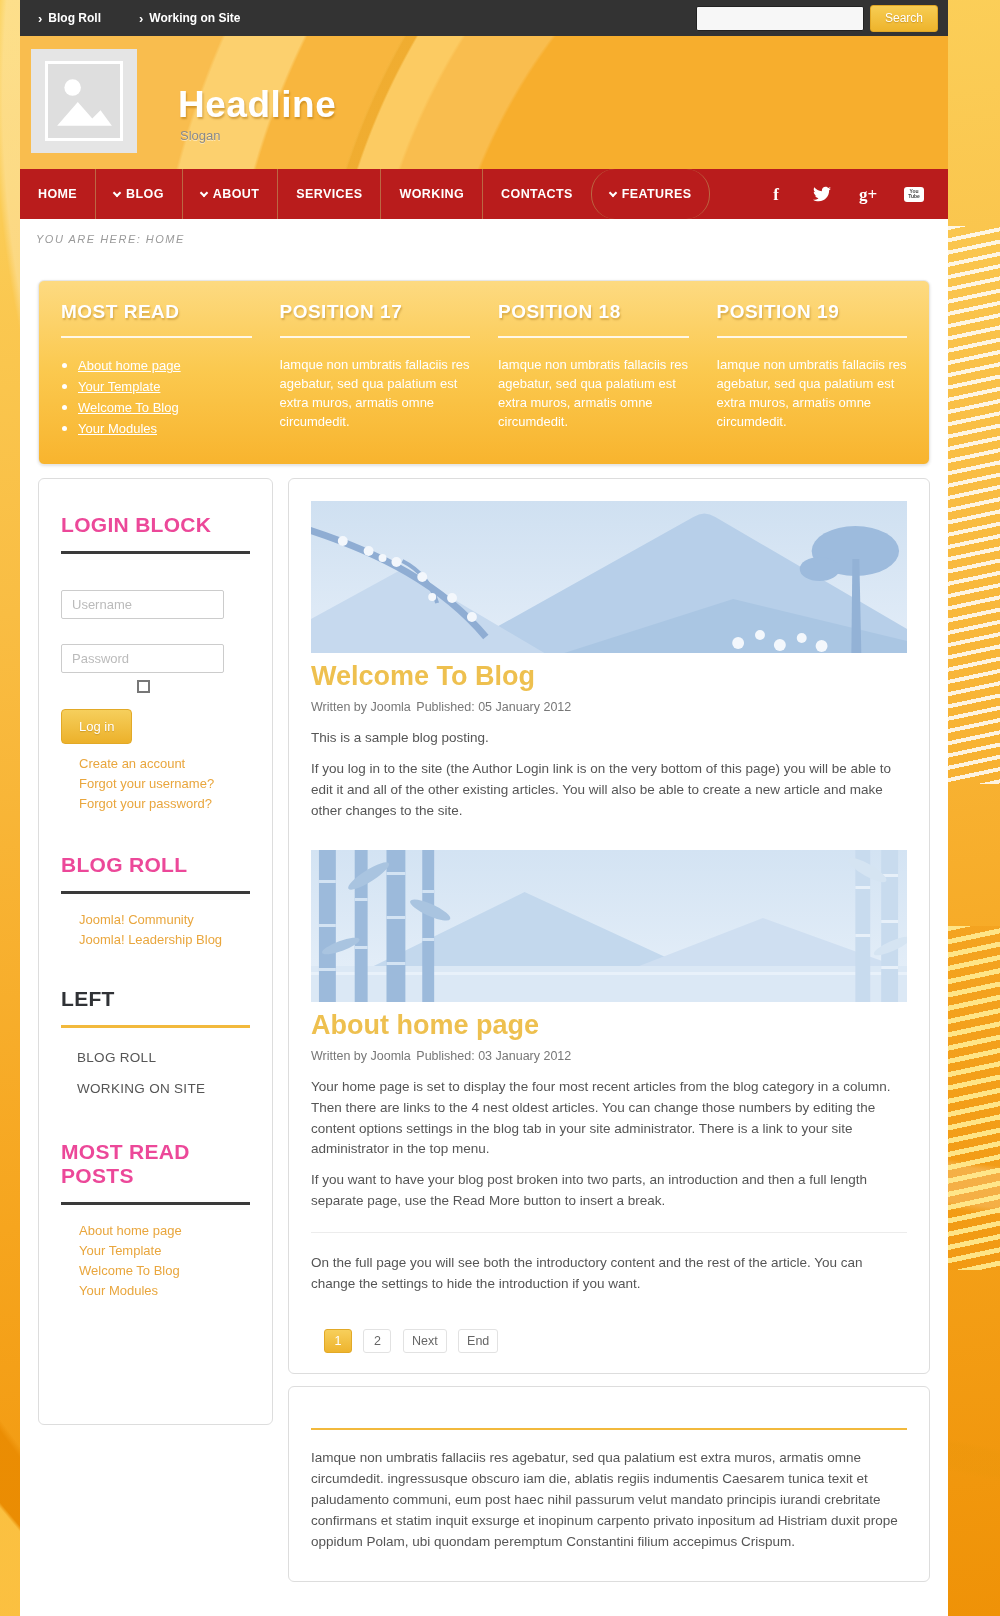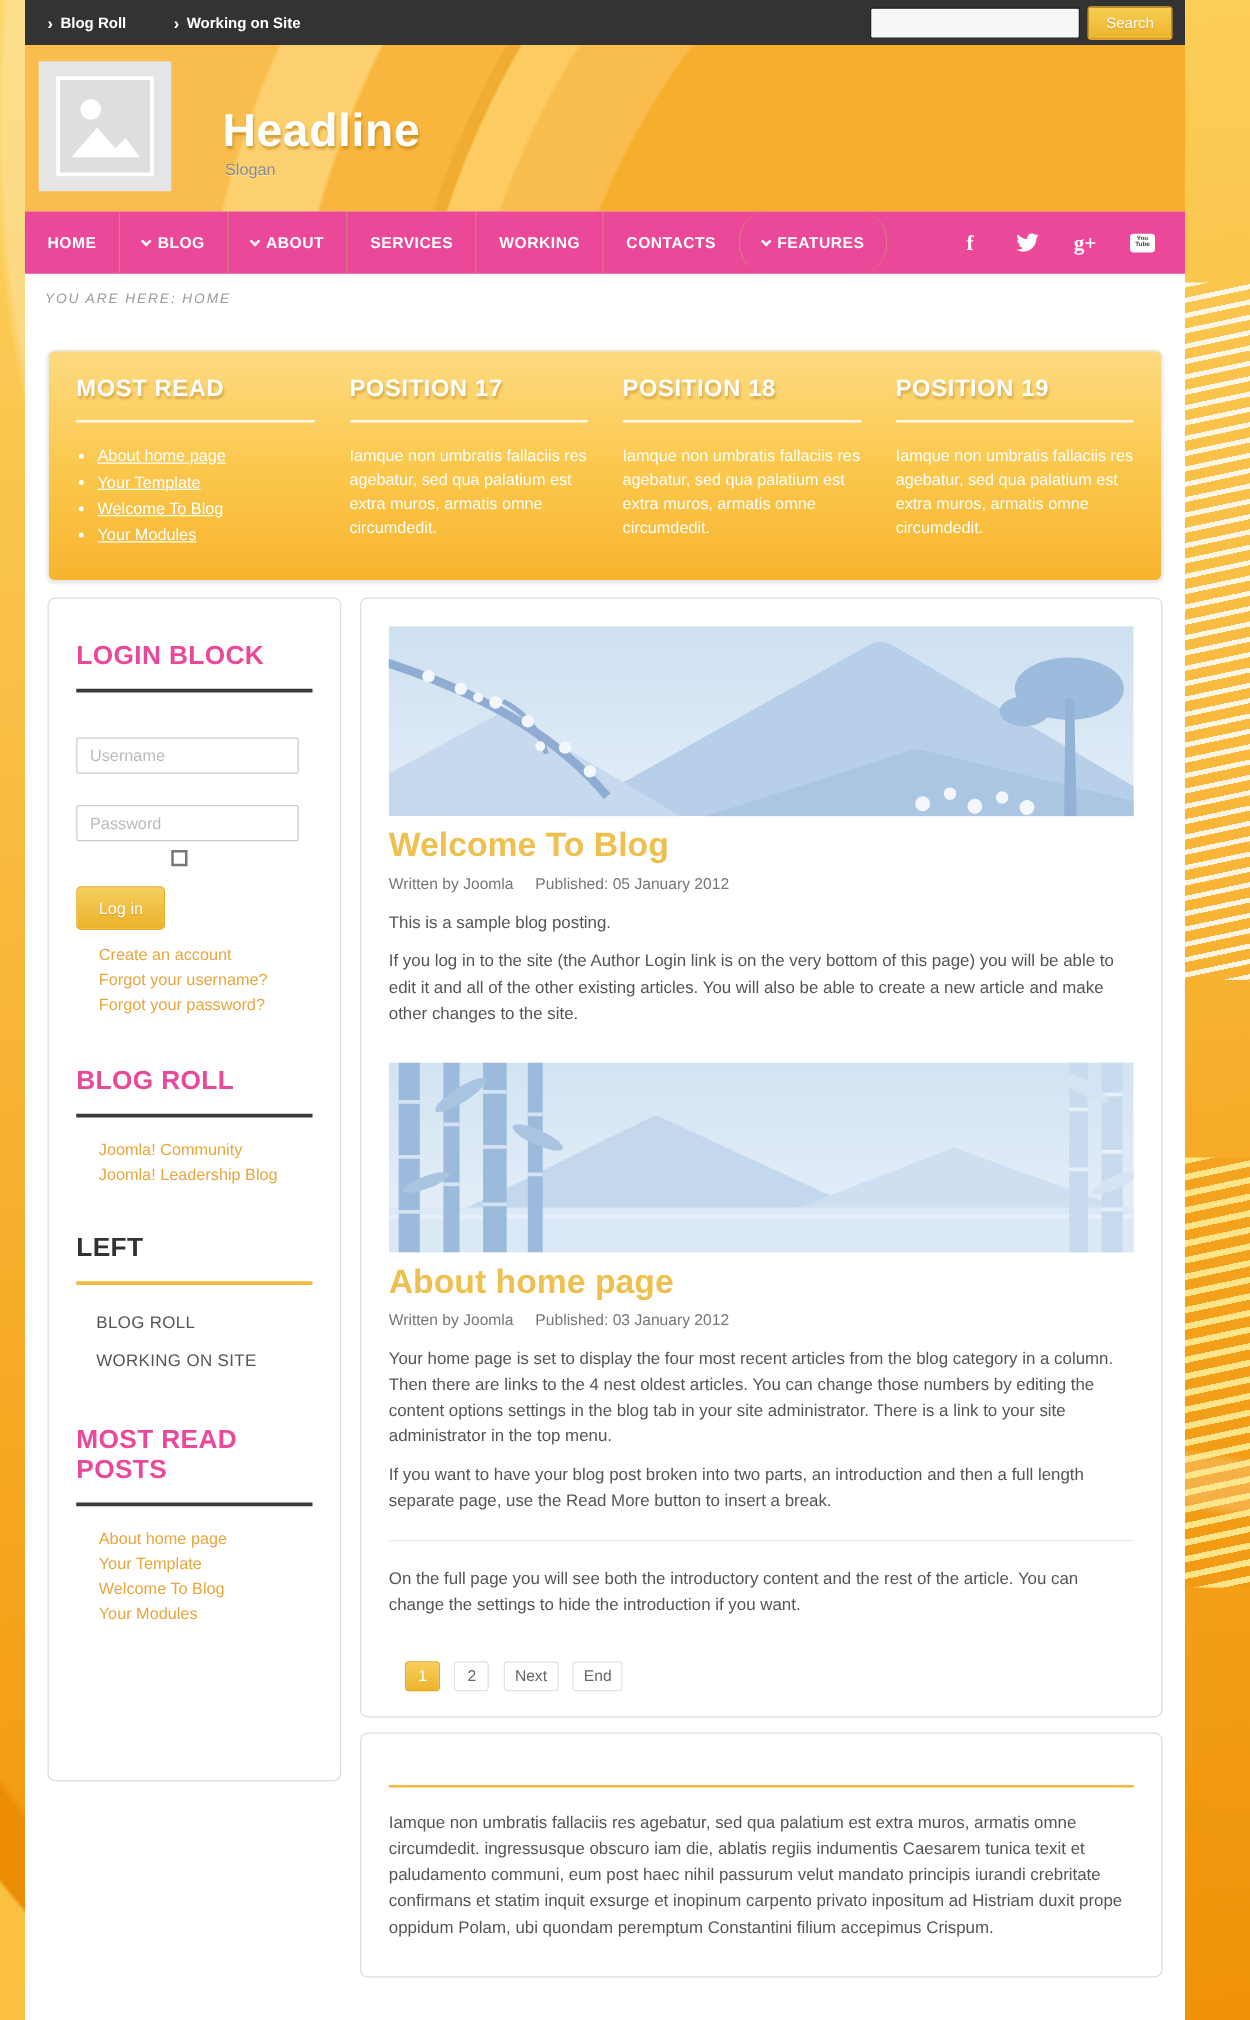--- a/index.html
+++ b/index.html
@@ -39,21 +39,21 @@
       radial-gradient(circle at 108% 265%, rgba(0,0,0,0) 65.8%, rgba(230,148,8,.55) 66% 66.8%, rgba(0,0,0,0) 67.1%),
       radial-gradient(circle at 108% 265%, #f7ae2d 55%, #f9bd4e 55.3% 62%, #fccb62 62.3% 66.8%, #f8b63e 67.1% 75%, #fcd06e 75.3% 82%, #f9bd4e 82.3%);
   }
   .logo { position:absolute; left:11px; top:13px; width:106px; height:104px; background:#e5e5e5; padding:12px 14px; }
   .logo-inner { width:100%; height:100%; background:#dedede; border:3px solid #fff; display:flex; align-items:center; justify-content:center; }
   .site-title { position:absolute; left:158px; top:48px; font-size:37px; font-weight:bold; color:#fff;
     text-shadow:1px 2px 2px rgba(160,100,0,.45); letter-spacing:.5px; }
   .site-slogan { position:absolute; left:160px; top:92px; font-size:13px; color:#8a8a8a; text-shadow:0 1px 0 rgba(255,255,255,.5); }
 
   
-  .nav { height:50px; background:#ec4899; display:flex; align-items:stretch; }
+  .nav { height:50px; background:#b91c1c; display:flex; align-items:stretch; }
   .nav-item { display:flex; align-items:center; padding:0 18px; color:#fff; font-size:12.5px; font-weight:bold;
     letter-spacing:.4px; border-left:1px solid rgba(190,168,100,.55); text-decoration:none; cursor:pointer; }
   .nav-item:first-child { border-left:none; }
   .nav-item.last-b { border-right:1px solid rgba(190,168,100,.55);border-radius:24px; }
   .chev { width:6px; height:6px; border-left:2px solid #fff; border-bottom:2px solid #fff; transform:rotate(-45deg); display:inline-block; margin-right:6px; margin-top:-3px; }
   .nav .spacer { flex:1; }
   .socials { display:flex; align-items:center; gap:26px; padding-right:24px; }
   .soc { display:flex; align-items:center; justify-content:center; width:20px; height:20px; cursor:pointer; }
   .soc-txt { color:#fff; font-family:"Liberation Serif", serif; font-weight:bold; font-size:17px; line-height:1; }
   .yt { background:#fff; border-radius:3px; width:21px; height:15px; display:flex; flex-direction:column; align-items:center; justify-content:center; }
@@ -81,39 +81,39 @@
   .card { background:#fff; border:1px solid #ddd; border-radius:6px; }
   .aside { width:235px; height:947px; padding:22px; overflow:hidden; }
   .rightcol { width:642px; }
 
   .side-h { font-size:21px; font-weight:bold; letter-spacing:.3px; }
   .side-h.orange { color:#ec4899; }
   .side-h.dark { color:#303236; }
   .rule-dark { height:3px; background:#3a3a3a; margin:14px 0 0; }
   .rule-gold { height:3px; background:#f2b93c; margin:14px 0 0; }
   .login-form { margin-top:36px; }
-  .field { display:block; width:178px; height:29px; border:1px solid #ccc; border-radius:2px; padding:0 10px; font-size:13px; color:#555; }
+  .field { display:block; width:163px; height:29px; border:1px solid #ccc; border-radius:2px; padding:0 10px; font-size:13px; color:#555; }
   .field::placeholder { color:#bbb; }
   .field + .field { margin-top:25px; }
   .cb { display:block; width:13px; height:13px; border:2px solid #777; background:#fff; margin:7px 0 0 76px; cursor:pointer; }
   .login-btn { margin-top:16px; padding:9px 17px; border:1px solid #e2a927; border-radius:4px; color:#fff; font-size:13px;
     background:linear-gradient(#f6cf5c,#ecb12b); text-shadow:0 1px 1px rgba(150,100,0,.35); cursor:pointer; }
   .side-links { margin-top:12px; }
   .side-links a, .side-list a { display:block; color:#e9a63d; font-size:13px; text-decoration:none; padding-left:18px; margin:5px 0; }
   .mt44 { margin-top:42px; } .mt46 { margin-top:40px; } .mt48 { margin-top:44px; }
   .side-list { margin-top:18px; }
   .menu-list { margin-top:22px; }
   .menu-list div { color:#555; font-size:13.5px; letter-spacing:.3px; padding-left:16px; margin:16px 0; cursor:pointer; }
 
   
   .main-card { padding:22px 22px 20px; }
   .art-img { width:100%; height:152px; display:block; }
   .art-title { color:#eec04f; font-size:27px; font-weight:bold; margin:8px 0 8px; cursor:pointer; }
   .meta { color:#777; font-size:12.5px; margin-bottom:14px; }
-  .meta .pub { margin-left:14px; }
+  .meta .pub { margin-left:2px; }
   .art p { color:#555; font-size:13.5px; line-height:1.55; margin:10px 0; }
   .art { margin-bottom:28px; }
   .divider { border:none; border-top:1px solid #ececec; margin:20px 0; }
   .pagination { margin-top:34px;padding-left:13px; }
   .pg { display:inline-block; min-width:28px; padding:4px 8px; border:1px solid #e2e2e2; border-radius:3px;
     background:#fff; color:#666; font-size:12.5px; text-align:center; margin-right:7px; cursor:pointer; }
   .pg.active { background:linear-gradient(#f7cf5b,#eeb42e); border-color:#e2a927; color:#fff; }
 
   
   .pos21 { margin-top:12px; padding:26px 22px 28px; }

